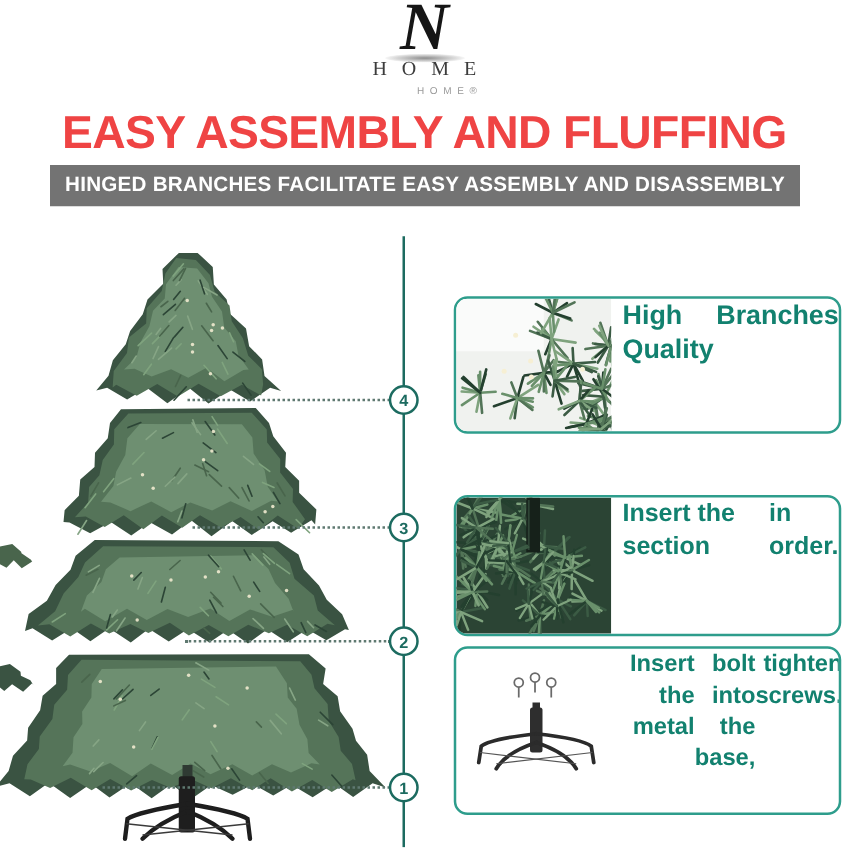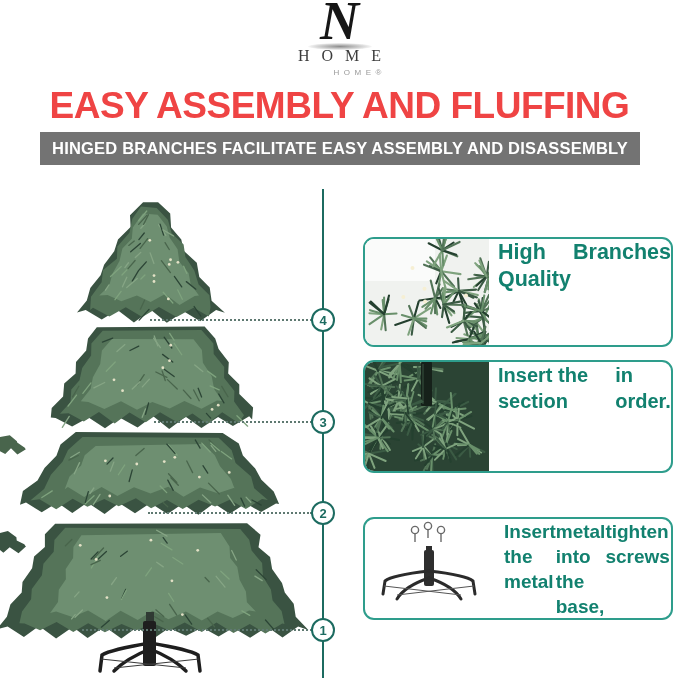--- a/index.html
+++ b/index.html
@@ -51,22 +51,22 @@
     background:#ffffff;border:2px solid #1C6B60;color:#1C6B60;
     font-size:13px;font-weight:bold;display:flex;align-items:center;justify-content:center;
   }
   .marker.m4{top:308px;} .marker.m3{top:410px;} .marker.m2{top:501px;} .marker.m1{top:618px;}
   
   .panel{
     position:absolute;left:363px;width:310px;background:#fff;
     border:2px solid #2E9D8C;border-radius:11px;display:flex;overflow:hidden;
   }
   .panel.p1{top:237px;height:110px;}
-  .panel.p2{top:360px;height:113px;}
-  .panel.p3{top:517px;height:103px;}
+  .panel.p2{top:396px;height:113px;}
+  .panel.p3{top:517px;height:135px;text-align:right;}
   .photo{width:124px;height:100%;flex:none;}
   .photo svg{display:block;width:100%;height:100%;}
   .stand-cell{width:130px;height:100%;flex:none;display:flex;align-items:center;justify-content:center;}
   .ptext{
     flex:1;display:flex;flex-direction:row;justify-content:center;
     padding-left:9px;color:#12816F;font-weight:bold;
   }
   .p1 .ptext div{font-size:21.5px;line-height:27px;}
   .p2 .ptext div{font-size:20px;line-height:26px;}
   .p3 .ptext div{font-size:19px;line-height:25px;}
@@ -913,18 +913,18 @@
             <path d="M64,63 C52,67 38,74 32,84" fill="none" stroke="#2B2B2B" stroke-width="3" stroke-linecap="round"></path>
             <path d="M64,56 C82,58 102,61 108,66 L110,79" fill="none" stroke="#2B2B2B" stroke-width="3" stroke-linecap="round"></path>
             <path d="M64,63 C76,67 90,74 96,84" fill="none" stroke="#2B2B2B" stroke-width="3" stroke-linecap="round"></path>
             <line x1="19" y1="71" x2="96" y2="80" stroke="#555" stroke-width="1"></line>
             <line x1="109" y1="71" x2="32" y2="80" stroke="#555" stroke-width="1"></line>
           </g>
         </svg>
       </div>
     <div class="ptext">
       <div>Insert the metal</div>
-      <div>metal into the base,</div>
+      <div>bolt into the base,</div>
       <div>tighten screws.</div>
     </div>
   </div>
 
 </div>
 
 </body></html>

